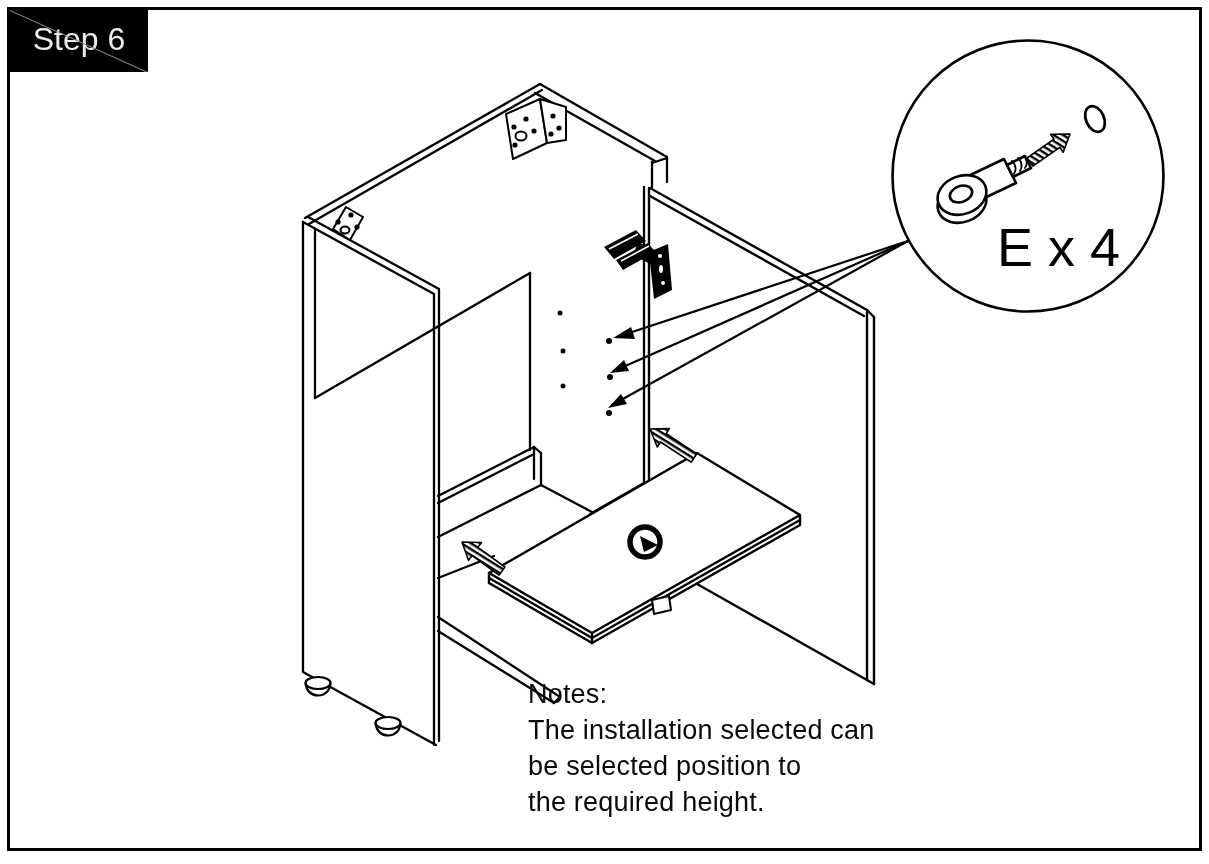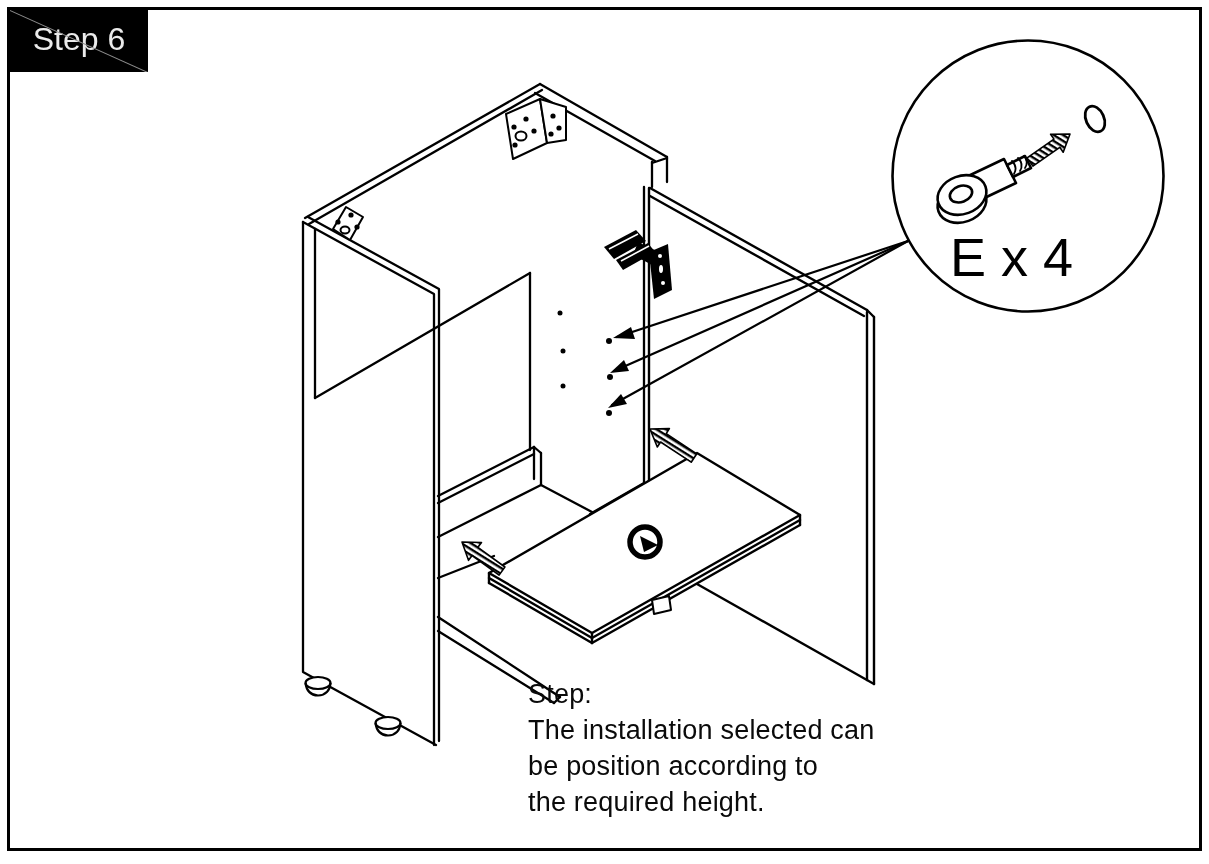--- a/index.html
+++ b/index.html
@@ -24,22 +24,22 @@
   }
   .banner-line{
     position:absolute;left:0;top:0;width:152px;height:1px;
     background:#8c8c8c;transform:rotate(24.2deg);transform-origin:0 0;
   }
   .notes{
     position:absolute;left:528px;top:676px;
     color:#0a0a0a;font-size:27px;line-height:36px;letter-spacing:0.2px;
   }
   .callout-label{
-    position:absolute;left:950px;top:226px;width:170px;
-    text-align:left;color:#000;font-size:54px;
+    position:absolute;left:950px;top:216px;width:170px;
+    text-align:right;color:#000;font-size:54px;
   }
 </style>
 </head>
 <body>
 
 <div class="page">
 
   <div class="frame"></div>
 
   <svg class="drawing" width="1209" height="864" viewBox="0 0 1209 864">
@@ -195,19 +195,19 @@
   </svg>
 
   <div class="banner">
     <span>Step 6</span>
     <div class="banner-line"></div>
   </div>
 
   <div class="callout-label">E x 4</div>
 
   <div class="notes">
-    <div>Step:</div>
+    <div>Notes:</div>
     <div>The installation selected can</div>
-    <div>be position according to</div>
+    <div>be selected position to</div>
     <div>the required height.</div>
   </div>
 
 </div>
 
 </body></html>

